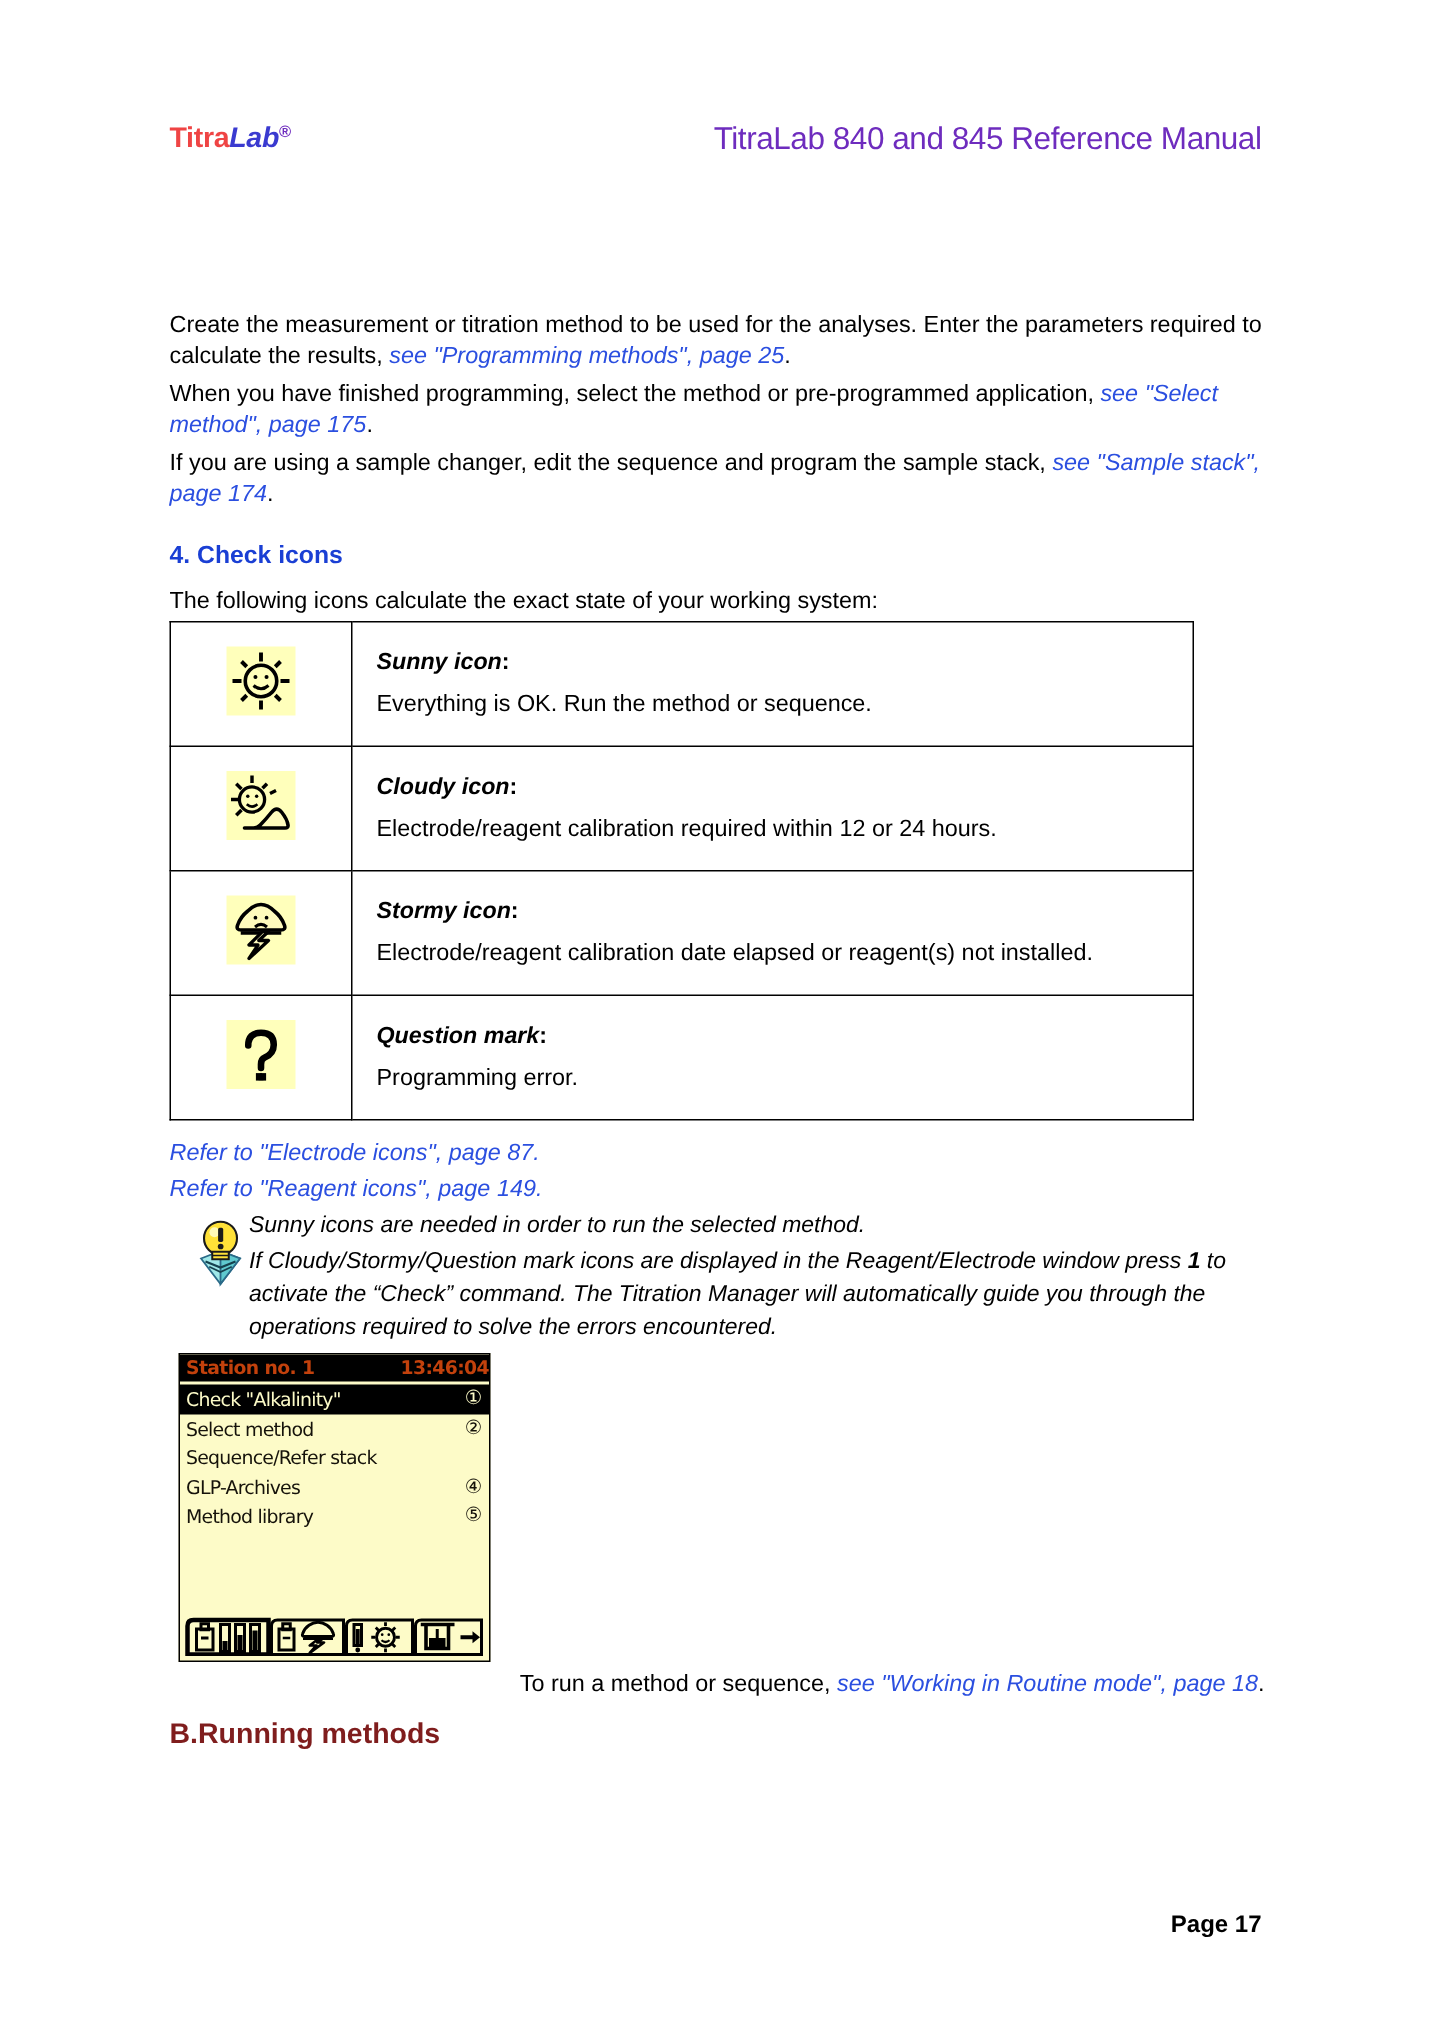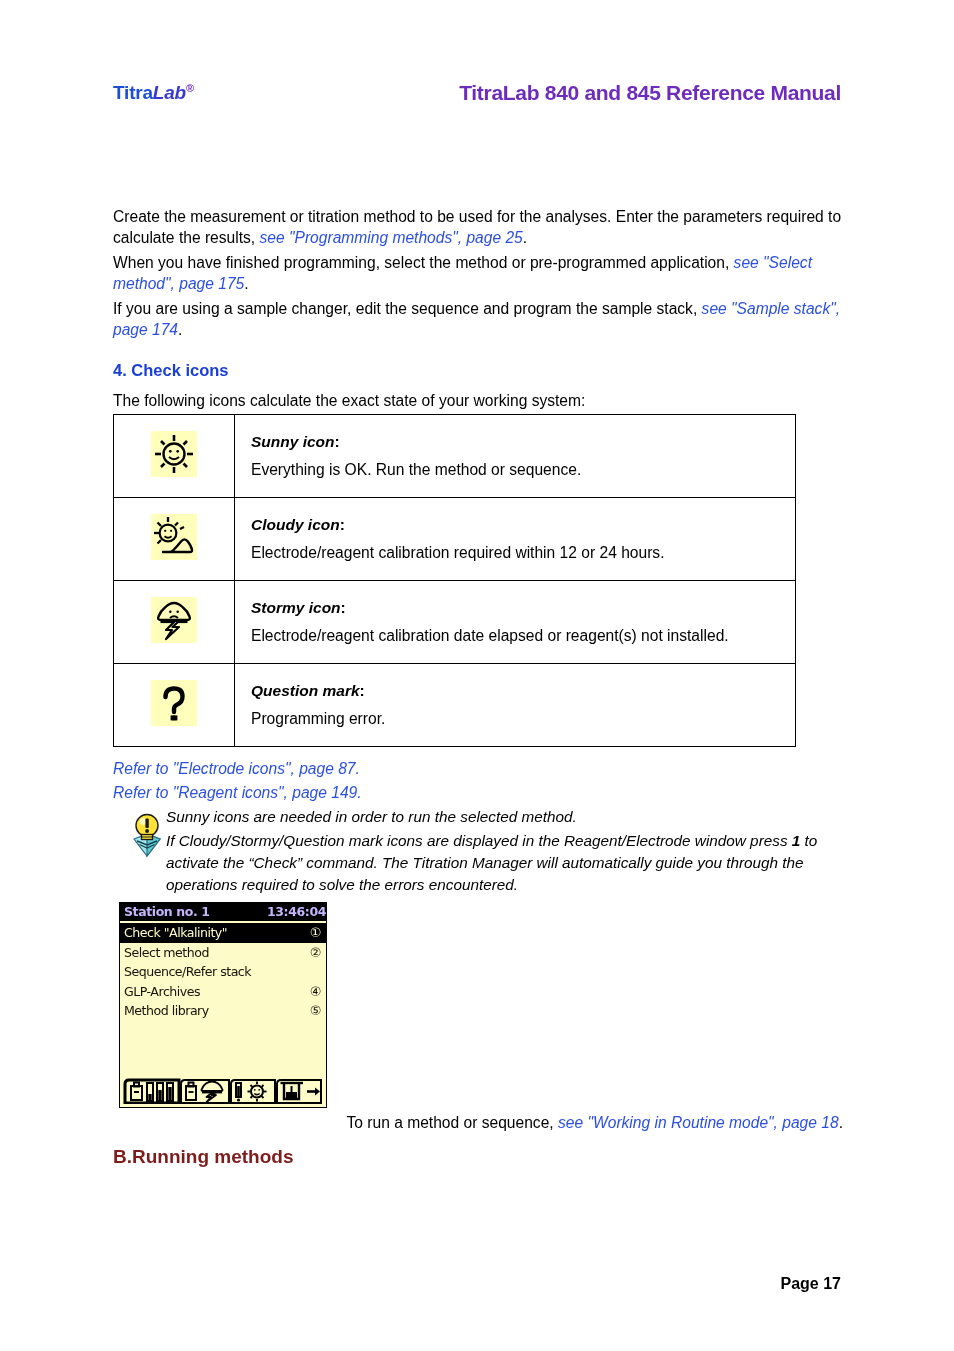--- a/index.html
+++ b/index.html
@@ -33,35 +33,35 @@
   }
   .hdr-logo {
     position: absolute;
     left: 0;
     top: 0;
     font-size: 19px;
     font-weight: bold;
     letter-spacing: -0.2px;
     white-space: nowrap;
   }
-  .logo-titra { color: #1d4ed8; }
+  .logo-titra { color: #ef4444; }
   .logo-lab { color: #3a3ad0; font-style: italic; }
   .logo-reg {
     color: #6e2cbe;
     font-size: 11px;
     vertical-align: super;
     font-style: normal;
     font-weight: bold;
   }
   .hdr-title {
     position: absolute;
     right: 0;
     top: -1px;
     font-size: 21px;
-    font-weight: bold;
+    font-weight: normal;
     color: #6e2cbe;
     white-space: nowrap;
     letter-spacing: -0.3px;
   }
 
   
   .h3 {
     position: absolute;
     left: 113px;
     font-size: 16.5px;
@@ -190,21 +190,21 @@
     box-sizing: border-box;
     font-family: "DejaVu Sans Mono", monospace;
     overflow: hidden;
   }
   .lcd-titlebar {
     position: absolute;
     left: 0; top: 0;
     width: 100%;
     height: 18px;
     background: #000000;
-    color: #c4b5fd;
+    color: #c2410c;
     font-size: 12.5px;
     font-weight: bold;
     line-height: 18px;
     font-family: "DejaVu Sans", sans-serif;
     letter-spacing: -0.4px;
   }
   .lcd-station {
     position: absolute;
     left: 4px; top: 0;
     white-space: nowrap;

